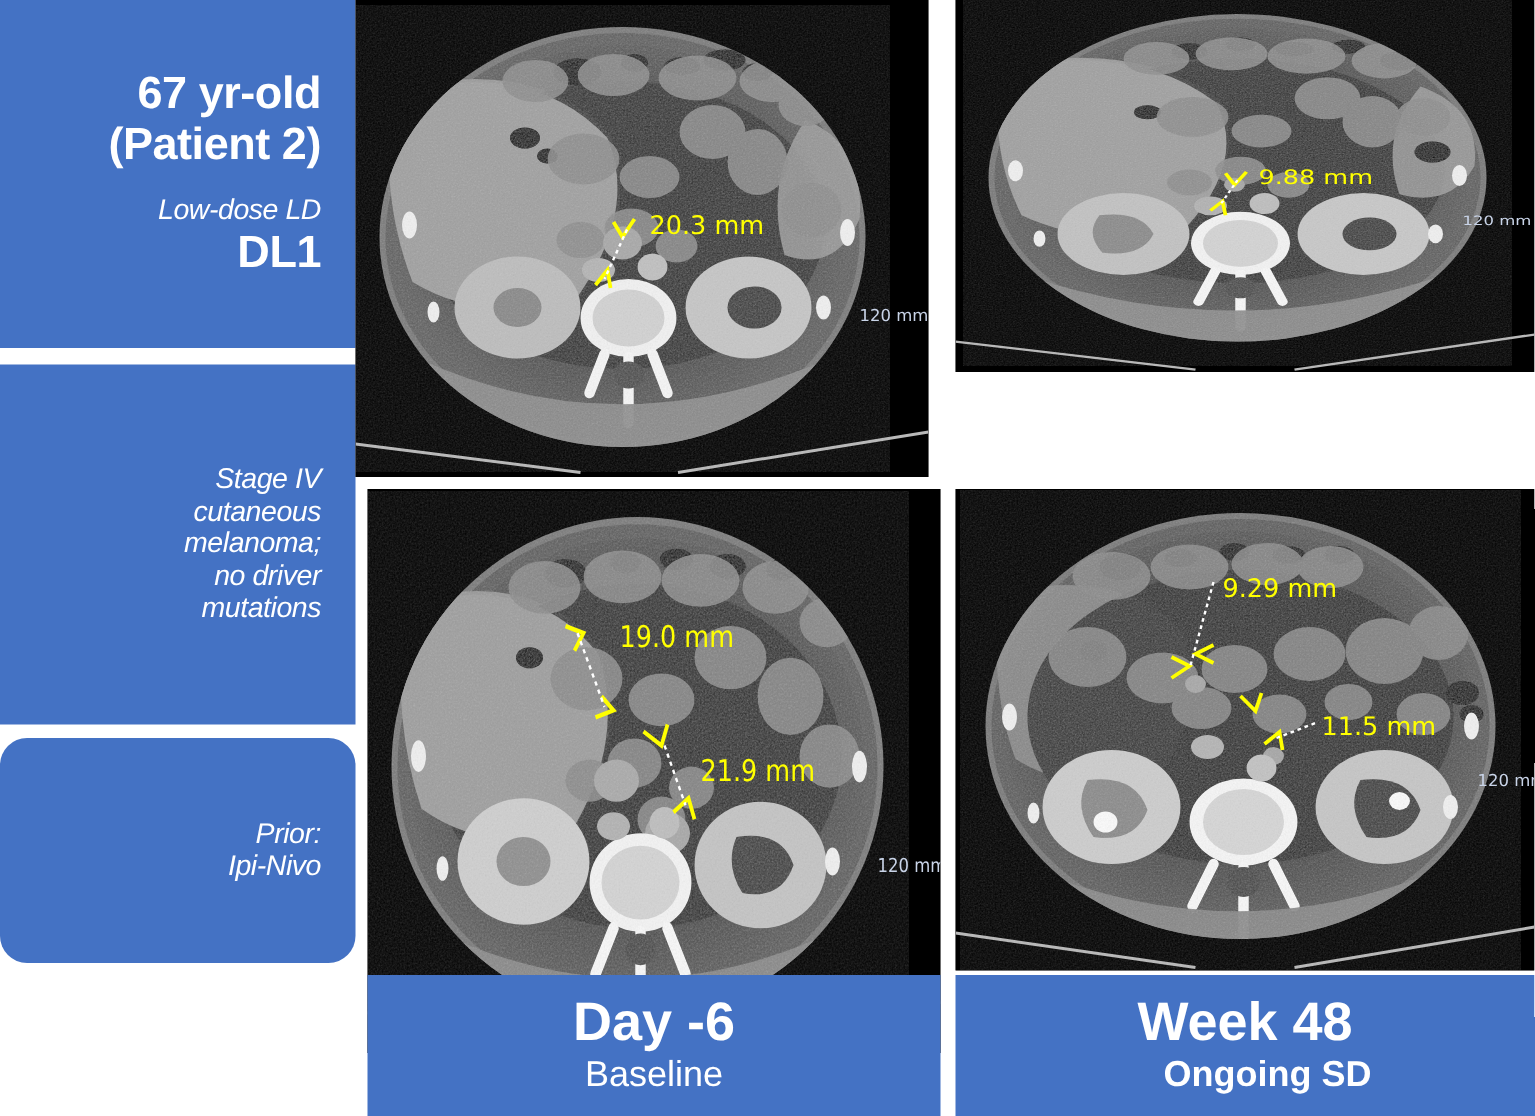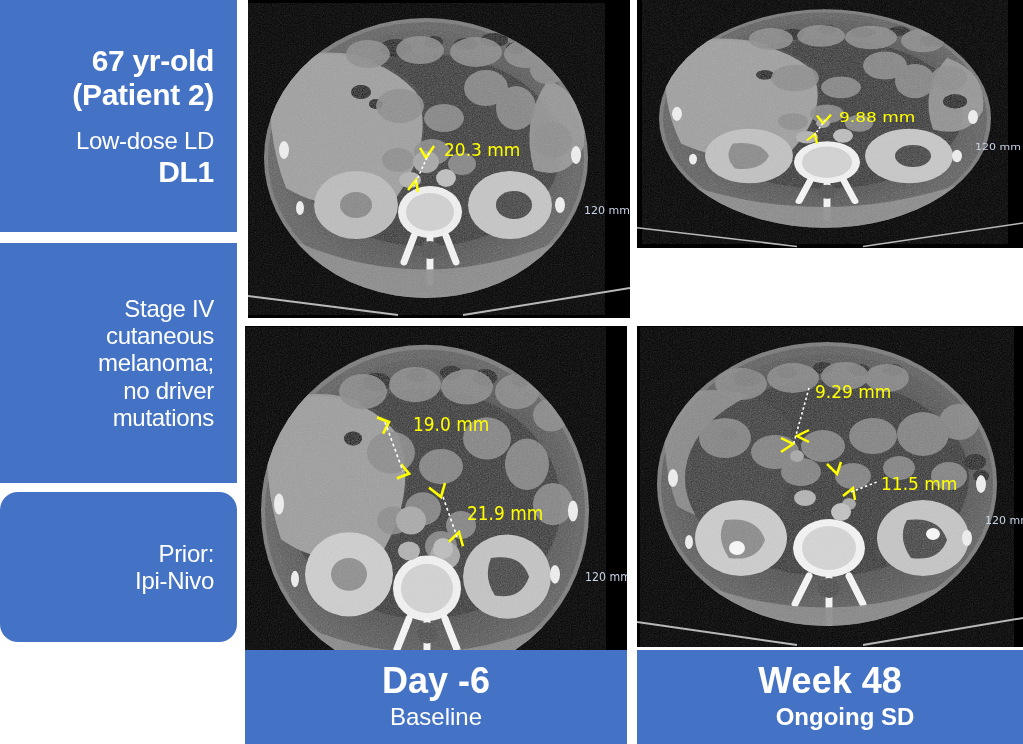--- a/index.html
+++ b/index.html
@@ -18,28 +18,28 @@
     display:flex;flex-direction:column;justify-content:center;
     align-items:flex-end;text-align:right;
     padding:0 23px 0 8px;box-sizing:border-box;
     line-height:1.13;
   }
   #panel-demographics{top:0;height:232px;}
   #panel-diagnosis{top:243px;height:240px;}
   #panel-prior{top:492px;height:150px;border-radius:18px;}
 
   .line-bold{font-weight:bold;font-size:30px;letter-spacing:-0.3px;}
-  .line-reg{font-weight:normal;font-size:24px;letter-spacing:-0.3px;}
+  .line-reg{font-weight:normal;font-size:19px;letter-spacing:-0.3px;font-style:italic;}
   .spacer-sm{height:16px;}
 
   
   .ct-cell{
     position:absolute;background:#000000;overflow:hidden;
   }
-  #ct-baseline-upper{left:248px;top:0;width:382px;height:318px;text-align:right;}
+  #ct-baseline-upper{left:237px;top:0;width:382px;height:318px;text-align:right;}
   #ct-week48-upper{left:637px;top:0;width:386px;height:248px;}
   #ct-baseline-lower{left:245px;top:326px;width:382px;height:376px;}
   #ct-week48-lower{left:637px;top:326px;width:386px;height:321px;}
 
   .ct-svg{display:block;width:100%;height:100%;}
 
   
   .tp-label{
     position:absolute;top:650px;height:94px;
     background:#4472c4;color:#ffffff;

